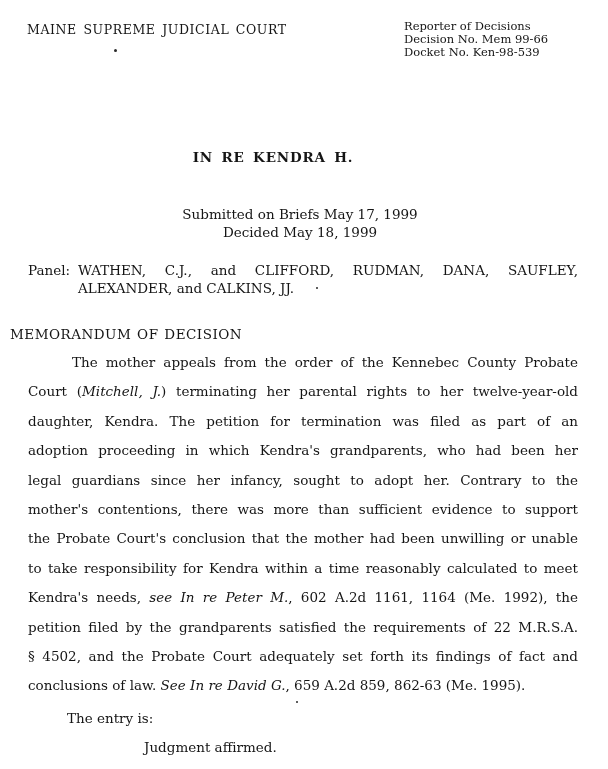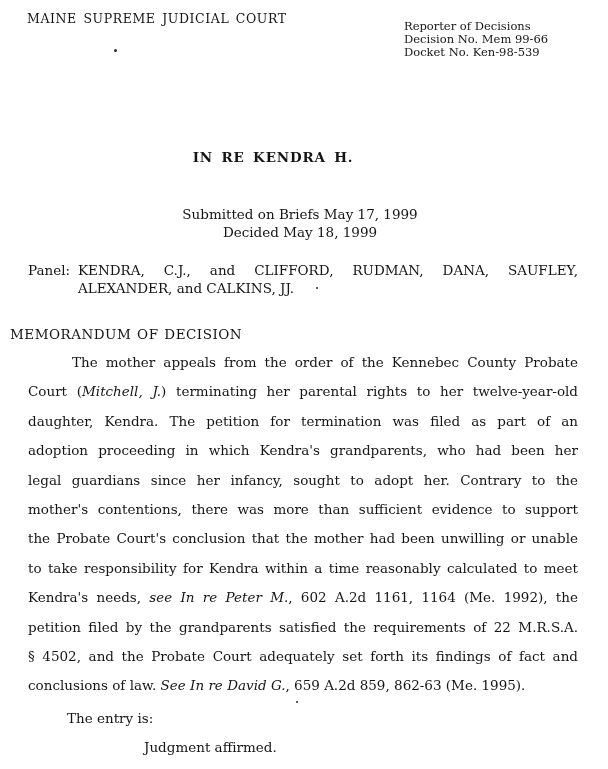--- a/index.html
+++ b/index.html
@@ -10,21 +10,21 @@
     margin: 0 auto;
     background: #ffffff;
     color: #151515;
     font-family: "DejaVu Serif", "Liberation Serif", serif;
     overflow: hidden;
   }
 
   
   .header-court {
     position: absolute;
-    left: 27px; top: 11px;
+    left: 27px; top: 22px;
     font-size: 12.5px;
     letter-spacing: 0.6px;
     word-spacing: 2px;
     white-space: nowrap;
   }
   .header-reporter {
     position: absolute;
     left: 404px; top: 20px;
     font-size: 11.5px;
     line-height: 13px;
@@ -126,21 +126,21 @@
 
   <div class="case-title">IN RE KENDRA H.</div>
 
   <div class="case-dates">
     <div>Submitted on Briefs May 17, 1999</div>
     <div>Decided May 18, 1999</div>
   </div>
 
   <div class="panel">
     <span class="panel-label">Panel:</span>
-    <div class="panel-line1">KENDRA, C.J., and CLIFFORD, RUDMAN, DANA, SAUFLEY,</div>
+    <div class="panel-line1">WATHEN, C.J., and CLIFFORD, RUDMAN, DANA, SAUFLEY,</div>
     <div class="panel-line2">ALEXANDER, and CALKINS, JJ.</div>
   </div>
 
   <div class="memo-heading">MEMORANDUM OF DECISION</div>
 
   <div class="body-lines">
       <div class="body-line indent"><span>The mother appeals from the order of the Kennebec County Probate</span></div>
       <div class="body-line"><span>Court (</span><em>Mitchell, J.</em><span>) terminating her parental rights to her twelve-year-old</span></div>
       <div class="body-line"><span>daughter, Kendra. The petition for termination was filed as part of an</span></div>
       <div class="body-line"><span>adoption proceeding in which Kendra's grandparents, who had been her</span></div>

